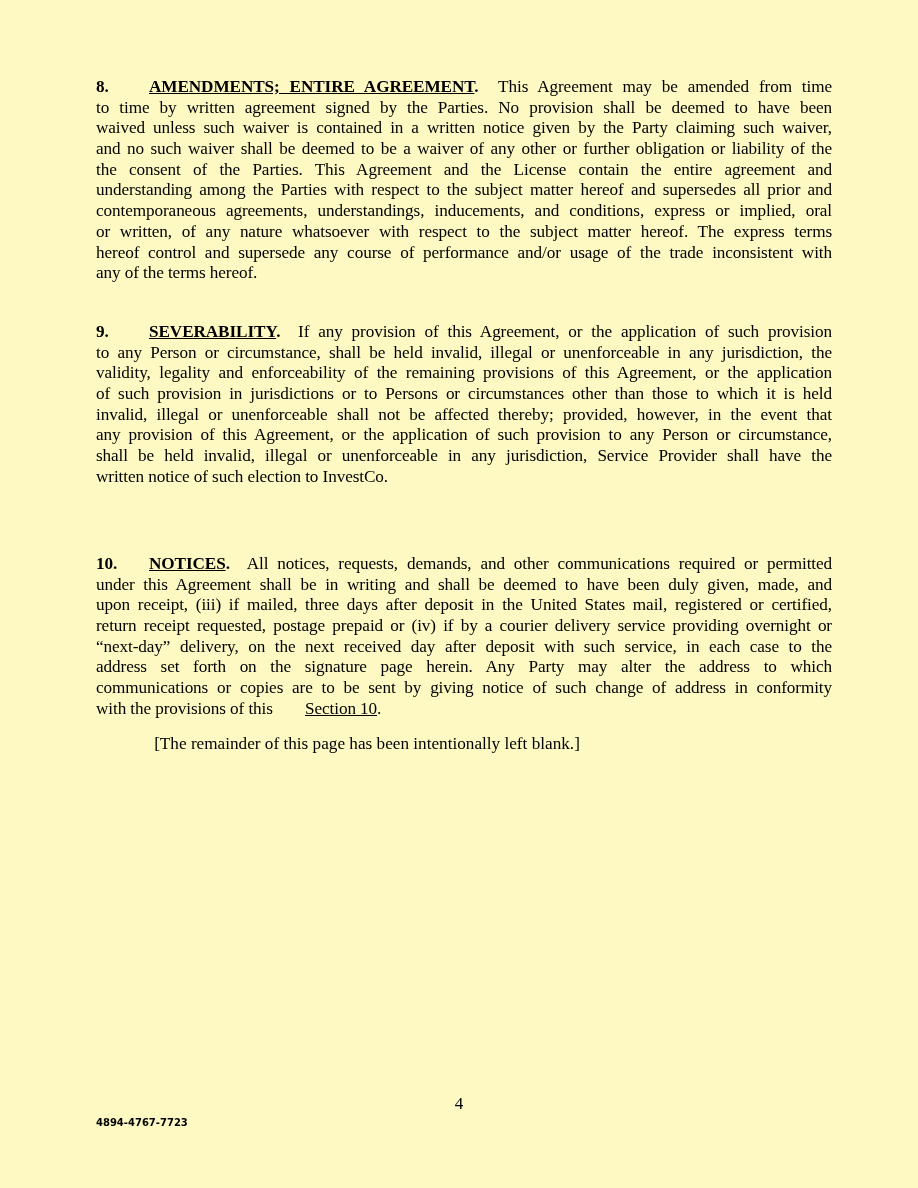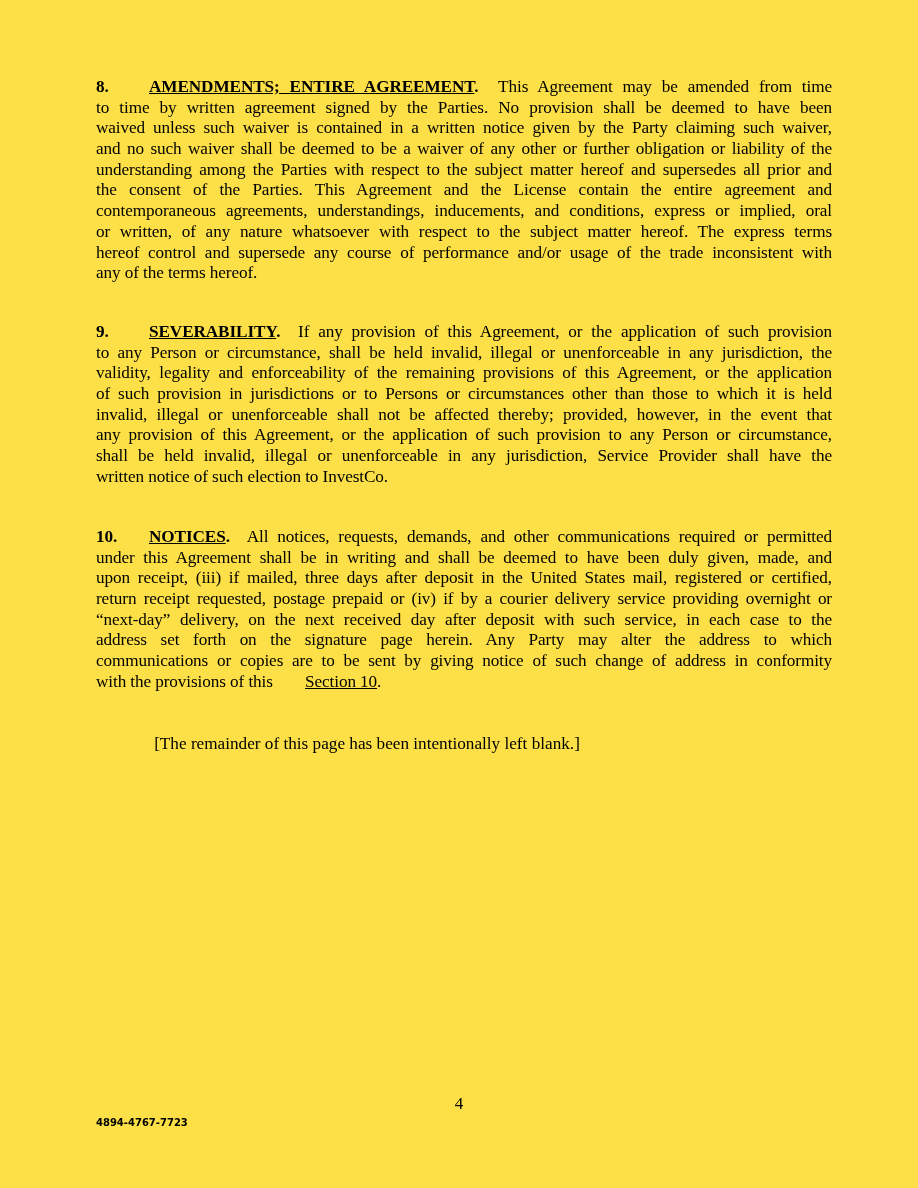--- a/index.html
+++ b/index.html
@@ -1,38 +1,38 @@
 <!DOCTYPE html>
 <html><head>
 <meta charset="utf-8">
 <style>
   html, body { margin: 0; padding: 0; background: #ffffff; }
   body { width: 918px; height: 1188px; position: relative; overflow: hidden; }
   .page {
     position: absolute; left: 0; top: 0; width: 918px; height: 1188px;
-    background: #fde047; color: #000000;
+    background: #fef9c3; color: #000000;
     font-family: "Liberation Serif", serif;
   }
   .section {
     position: absolute; left: 96px; width: 736px;
   }
   .line {
     font-size: 17.2px; line-height: 20.7px; height: 20.7px;
     white-space: nowrap;
     text-align: justify; text-align-last: justify;
     letter-spacing: -0.1px;
   }
   .line.last { text-align-last: left; }
   .num { font-weight: bold; display: inline-block; width: 53px; text-align-last: left; }
   .heading { font-weight: bold; text-decoration: underline; }
   .heading-dot { font-weight: bold; }
   .ref { text-decoration: underline; margin-left: 28px; }
   #sec8 { top: 77px; }
   #sec9 { top: 322px; }
-  #sec10 { top: 527px; }
+  #sec10 { top: 554px; }
   .blank-note {
     position: absolute; left: 0; width: 734px; top: 734px;
     text-align: center; font-size: 17.2px; line-height: 20.7px;
   }
   .page-number {
     position: absolute; left: 0; width: 918px; top: 1094px;
     text-align: center; font-size: 17px; line-height: 20px;
   }
   .doc-id {
     position: absolute; left: 96px; top: 1118px;
@@ -43,22 +43,22 @@
 </head>
 <body>
 
 <div class="page">
 
   <div class="section" id="sec8">
     <div class="line"><span class="num">8.</span><span class="heading">AMENDMENTS; ENTIRE AGREEMENT</span><span class="heading-dot">.</span><span style="white-space:pre">  This Agreement may be amended from time</span></div>
     <div class="line">to time by written agreement signed by the Parties.  No provision shall be deemed to have been</div>
     <div class="line">waived unless such waiver is contained in a written notice given by the Party claiming such waiver,</div>
     <div class="line">and no such waiver shall be deemed to be a waiver of any other or further obligation or liability of the</div>
+    <div class="line">the consent of the Parties.  This Agreement and the License contain the entire agreement and</div>
     <div class="line">understanding among the Parties with respect to the subject matter hereof and supersedes all prior and</div>
-    <div class="line">the consent of the Parties.  This Agreement and the License contain the entire agreement and</div>
     <div class="line">contemporaneous agreements, understandings, inducements, and conditions, express or implied, oral</div>
     <div class="line">or written, of any nature whatsoever with respect to the subject matter hereof.  The express terms</div>
     <div class="line">hereof control and supersede any course of performance and/or usage of the trade inconsistent with</div>
     <div class="line last">any of the terms hereof.</div>
   </div>
 
   <div class="section" id="sec9">
     <div class="line"><span class="num">9.</span><span class="heading">SEVERABILITY</span><span class="heading-dot">.</span><span style="white-space:pre">  If any provision of this Agreement, or the application of such provision</span></div>
     <div class="line">to any Person or circumstance, shall be held invalid, illegal or unenforceable in any jurisdiction, the</div>
     <div class="line">validity, legality and enforceability of the remaining provisions of this Agreement, or the application</div>

